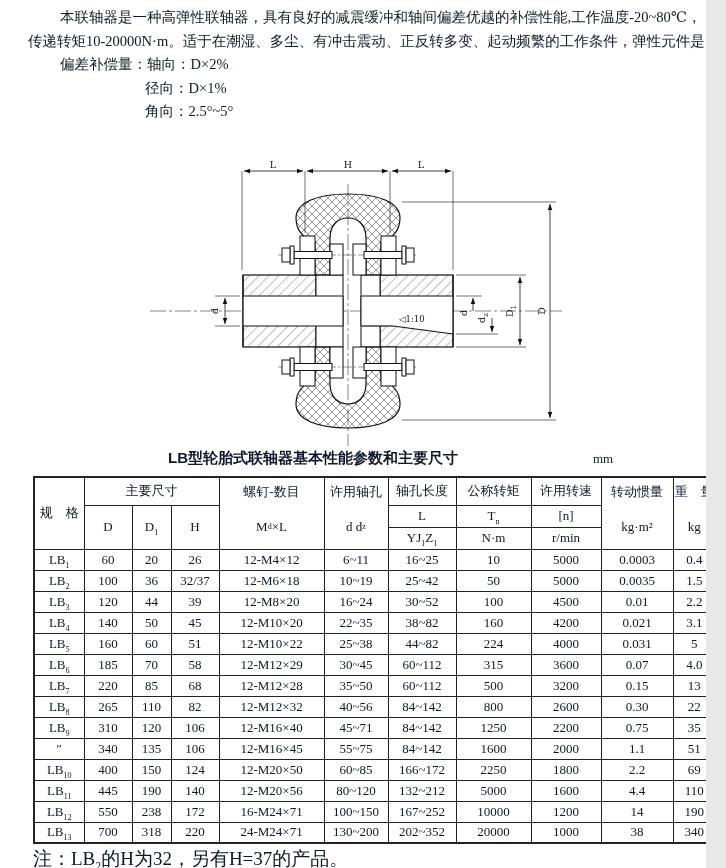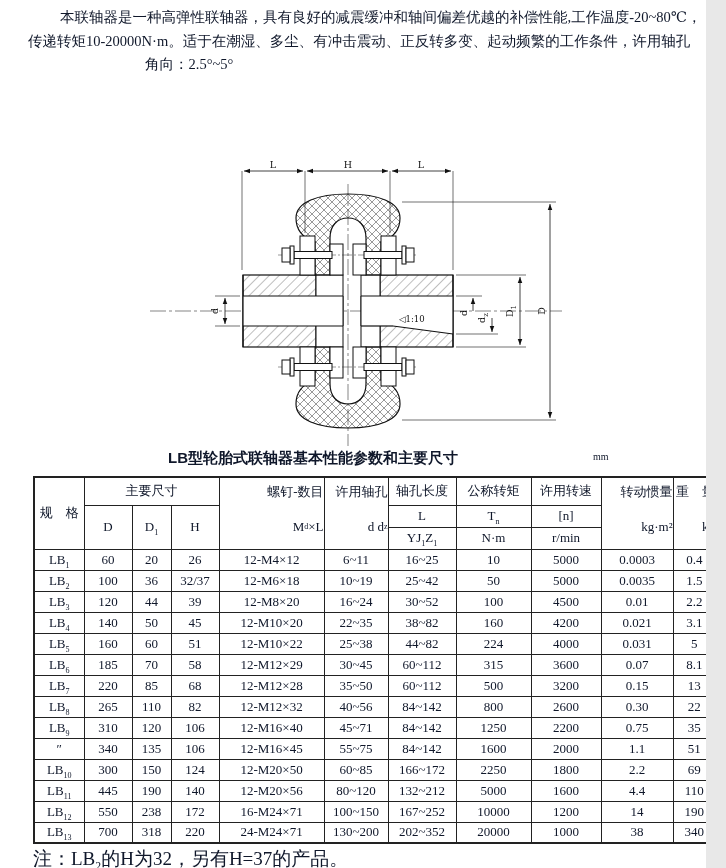--- a/index.html
+++ b/index.html
@@ -8,43 +8,45 @@
   
   .intro{position:absolute;left:28px;top:6px;width:695px;font-size:14.5px;line-height:23.5px;white-space:nowrap;}
   .indent{text-indent:32px;}
   .comp-sub{padding-left:117px;}
   
   .drawing{position:absolute;left:0;top:158px;}
   .drawing text{font-family:"DejaVu Serif","Liberation Serif",serif;fill:#111;}
   
   .tbl-title{position:absolute;top:449px;left:33px;width:560px;text-align:center;
              font-family:"Liberation Sans","DejaVu Sans",sans-serif;font-weight:bold;font-size:15px;}
-  .tbl-unit{position:absolute;top:451px;left:593px;font-size:10px;}
+  .tbl-unit{position:absolute;top:451px;left:593px;font-size:13px;}
   
   table.spec{position:absolute;top:476px;left:33px;border-collapse:collapse;table-layout:fixed;
              width:682px;font-size:13px;}
   table.spec th,table.spec td{border:1px solid #222;padding:0;text-align:center;vertical-align:middle;
              font-weight:normal;overflow:hidden;}
   table.spec{border:2px solid #222;}
   thead tr.h1{height:28px;} thead tr.h2{height:22px;} thead tr.h3{height:22px;}
   tbody tr{height:21px;}
-  .tall{display:flex;flex-direction:column;height:70px;align-items:flex-end;}
+  .tall{display:flex;flex-direction:column;height:70px;}
   .tall .t1{height:27px;display:flex;align-items:center;justify-content:center;}
   .tall .t2{flex:1;display:flex;align-items:center;justify-content:center;}
   sub{font-size:0.62em;line-height:0;}
   .note{position:absolute;top:846px;left:33px;font-size:19px;}
 </style>
 </head>
 <body>
 
 <div class="page">
 
   <div class="intro">
     <div class="indent">本联轴器是一种高弹性联轴器，具有良好的减震缓冲和轴间偏差优越的补偿性能,工作温度-20~80℃，</div>
-    <div>传递转矩10-20000N·m。适于在潮湿、多尘、有冲击震动、正反转多变、起动频繁的工作条件，许用轴孔</div>
+    <div>传递转矩10-20000N·m。适于在潮湿、多尘、有冲击震动、正反转多变、起动频繁的工作条件，弹性元件是</div>
+    <div class="indent"><span>偏差补偿量：</span><span>轴向：D×2%</span></div>
+    <div class="comp-sub">径向：D×1%</div>
     <div class="comp-sub">角向：2.5°~5°</div>
   </div>
 
   <svg class="drawing" width="726" height="290" viewBox="0 0 726 290">
     <defs>
       <pattern id="hatch" width="7" height="7" patternUnits="userSpaceOnUse" patternTransform="rotate(45)">
         <line x1="0" y1="0" x2="0" y2="7" stroke="#444" stroke-width="0.7"></line>
       </pattern>
       <pattern id="cross" width="8" height="8" patternUnits="userSpaceOnUse">
         <path d="M0,8 L8,0 M0,0 L8,8" stroke="#555" stroke-width="0.6" fill="none"></path>
@@ -273,21 +275,21 @@
           <td><span>LB</span><sub>6</sub></td>
           <td>185</td>
           <td>70</td>
           <td>58</td>
           <td>12-M12×29</td>
           <td>30~45</td>
           <td>60~112</td>
           <td>315</td>
           <td>3600</td>
           <td>0.07</td>
-          <td>8.1</td>
+          <td>4.0</td>
         </tr>
         <tr>
           <td><span>LB</span><sub>7</sub></td>
           <td>220</td>
           <td>85</td>
           <td>68</td>
           <td>12-M12×28</td>
           <td>35~50</td>
           <td>60~112</td>
           <td>500</td>
@@ -329,21 +331,21 @@
           <td>12-M16×45</td>
           <td>55~75</td>
           <td>84~142</td>
           <td>1600</td>
           <td>2000</td>
           <td>1.1</td>
           <td>51</td>
         </tr>
         <tr>
           <td><span>LB</span><sub>10</sub></td>
-          <td>300</td>
+          <td>400</td>
           <td>150</td>
           <td>124</td>
           <td>12-M20×50</td>
           <td>60~85</td>
           <td>166~172</td>
           <td>2250</td>
           <td>1800</td>
           <td>2.2</td>
           <td>69</td>
         </tr>

